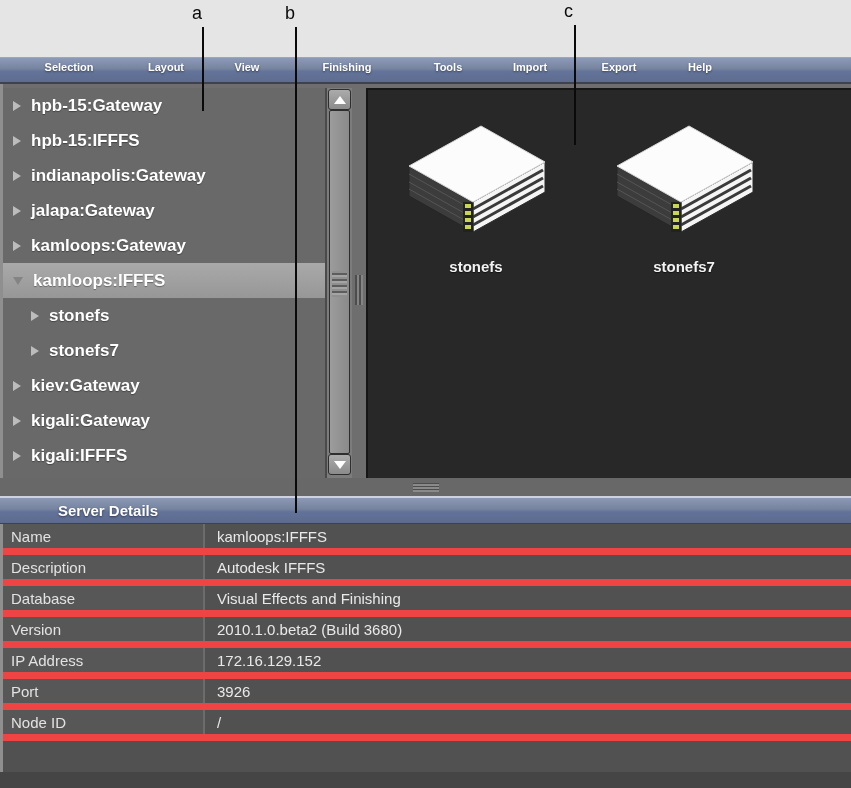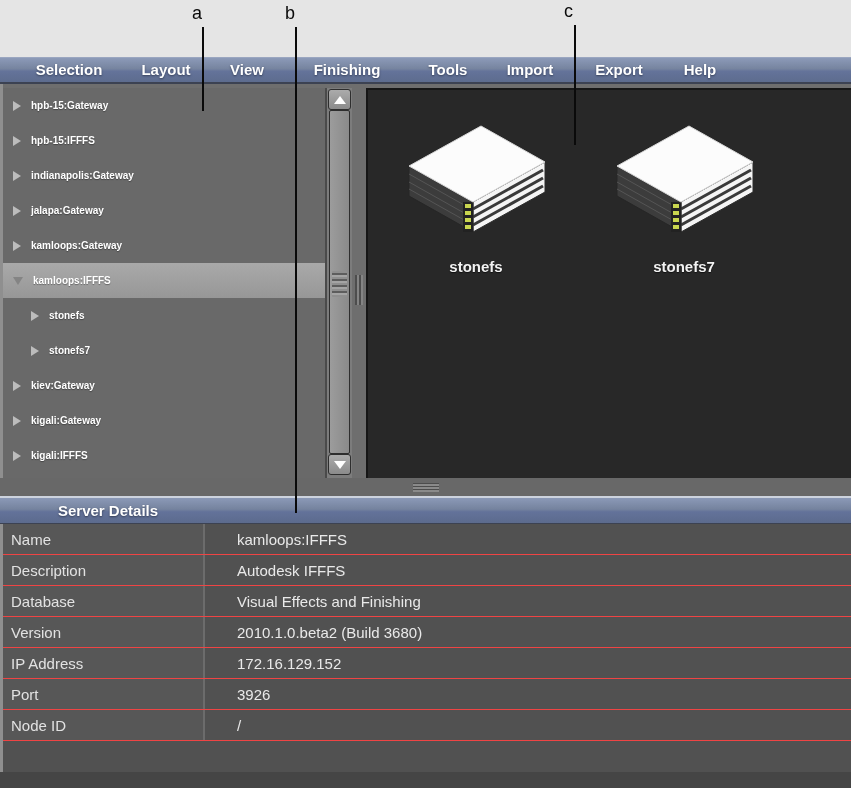--- a/index.html
+++ b/index.html
@@ -9,34 +9,34 @@
 
   
   .ann-label { position:absolute; font-size:18px; color:#0a0a0a; z-index:50; }
   .ann-line  { position:absolute; width:2px; background:#0a0a0a; z-index:50; }
 
   
   .menubar { position:absolute; left:0; top:57px; width:851px; height:27px;
              background:linear-gradient(#8c9ab8 0%, #76849f 45%, #64739a 55%, #5d6c8e 100%);
              border-top:1px solid #9aa6c0; border-bottom:2px solid #3c4252; }
   .menu-item { position:absolute; top:3px; transform:translateX(-50%);
-               color:#ffffff; font-size:15px; font-weight:700;
+               color:#ffffff; font-size:11px; font-weight:700;
                text-shadow:0 1px 2px rgba(20,25,40,.55); cursor:default; }
 
   
   .main { position:absolute; left:0; top:84px; width:851px; height:394px;
           background:#6e6e6e; }
 
   
   .tree-panel { position:absolute; left:0; top:0; width:352px; height:394px;
                 border-left:3px solid #8f8f8f; }
   .tree-scroll { position:absolute; left:0; top:4px; width:325px; height:390px;
                  background:#696969; overflow:hidden; }
   .tree-row { position:relative; height:35px; display:flex; align-items:center;
-              color:#ffffff; font-size:10px; font-weight:700;
+              color:#ffffff; font-size:17px; font-weight:700;
               text-shadow:0 1px 1px rgba(0,0,0,.35); }
   .tree-row.selected { background:linear-gradient(#a9a9a9, #979797); }
   .tri { display:inline-block; width:0; height:0; margin-left:10px; margin-right:10px; }
   .tri.right { border-left:8px solid #bcbcbc; border-top:5px solid transparent;
                border-bottom:5px solid transparent; }
   .tri.down  { border-top:8px solid #848484; border-left:5px solid transparent;
                border-right:5px solid transparent; }
   .tree-row.indent1 .tri { margin-left:28px; }
 
   
@@ -80,21 +80,21 @@
   .details-header { position:absolute; left:0; top:496px; width:851px; height:28px;
                     background:linear-gradient(#8b99b7 0%, #75839e 45%, #63729a 55%, #5c6b8d 100%);
                     border-top:2px solid #cdd3de; border-bottom:1px solid #3c4252;
                     display:flex; align-items:center;padding-left:48px; }
   .details-header span { color:#fff; font-size:15px; font-weight:700; margin-left:10px;
                          text-shadow:0 1px 2px rgba(20,25,40,.6); }
 
   
   .details-table { position:absolute; left:0; top:524px; width:851px; height:248px;
                    background:#515151; border-left:3px solid #8f8f8f; }
-  .detail-row { height:31px; display:flex; border-bottom:1px solid #ef4444;gap:20px; }
+  .detail-row { height:31px; display:flex; border-bottom:7px solid #ef4444; }
   .d-label { width:202px; background:#575757; color:#e2e2e2; font-size:15px;
              display:flex; align-items:center; padding-left:8px;
              border-right:2px solid #6c6c6c; }
   .d-value { flex:1; background:#515151; color:#e9e9e9; font-size:15px;
              display:flex; align-items:center; padding-left:12px; }
   .bottom-strip { position:absolute; left:0; top:772px; width:851px; height:16px;
                   background:#454545; }
 </style>
 </head>
 <body>

